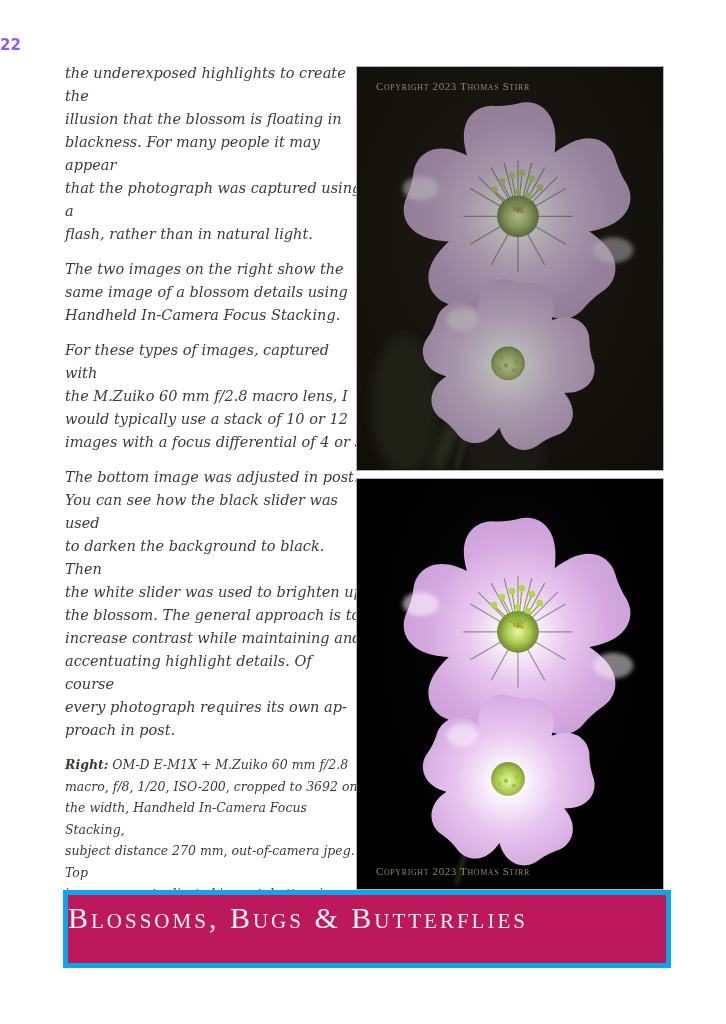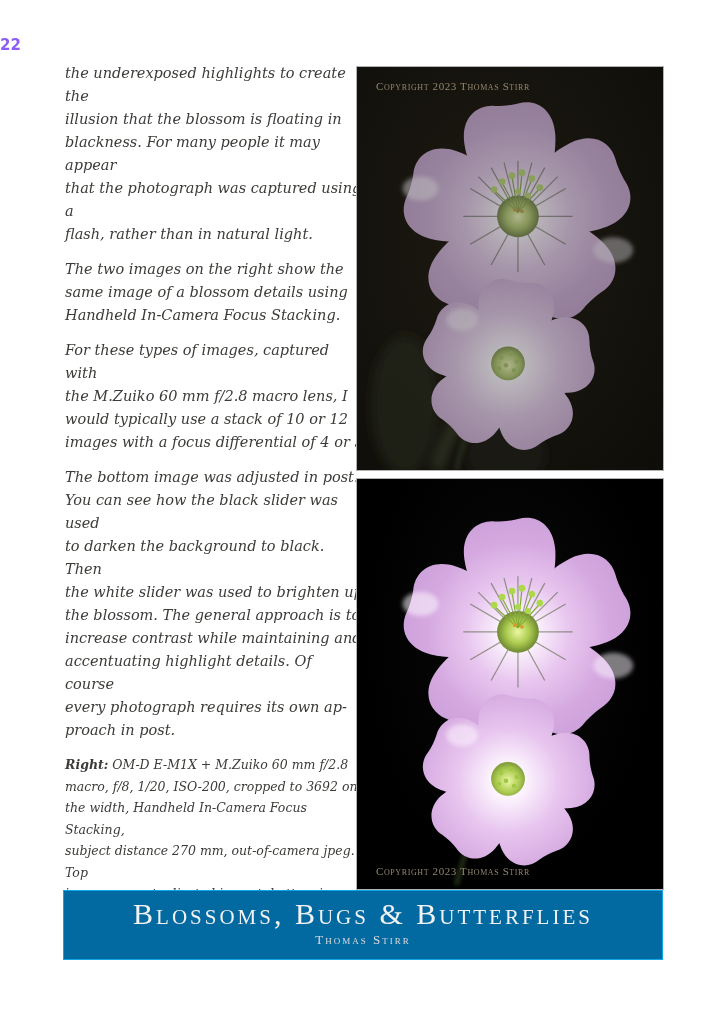--- a/index.html
+++ b/index.html
@@ -39,22 +39,22 @@
   .copyright {
     position:absolute; z-index:3;
     font-family:"Liberation Serif", serif; font-variant:small-caps;
     font-size:11px; letter-spacing:0.6px; color:#93866e; font-style:normal;
   }
   .photo-top .copyright { top:13px; left:19px; }
   .photo-bottom .copyright { bottom:12px; left:19px; }
 
   .banner {
     position:absolute; left:63px; top:890px; width:598px; height:68px;
-    background:#0369a1; border:1px solid #0ea5e9;
-    text-align:center; overflow:hidden;
+    background:#be185d; border:5px solid #0ea5e9;
+    text-align:left; overflow:hidden;
   }
   .banner-title {
     margin-top:6px;
     font-family:"Liberation Serif", serif; font-variant:small-caps;
     font-size:30px; letter-spacing:3px; color:#f2f2f2; line-height:34px;
   }
   .banner-author {
     font-family:"Liberation Serif", serif; font-variant:small-caps;
     font-size:13px; letter-spacing:2px; color:#dcdcdc; line-height:18px;
   }
@@ -216,16 +216,15 @@
 
   <div class="photo photo-bottom">
     <svg class="blossoms" width="306" height="410" viewBox="0 0 308 405">
       <use href="#flowerPair"></use>
     </svg>
     <span class="copyright">Copyright 2023 Thomas Stirr</span>
   </div>
 
   <div class="banner">
     <div class="banner-title">Blossoms, Bugs &amp; Butterflies</div>
-    <div class="banner-author">Thomas Stirr</div>
   </div>
 
 </div>
 
 </body></html>

